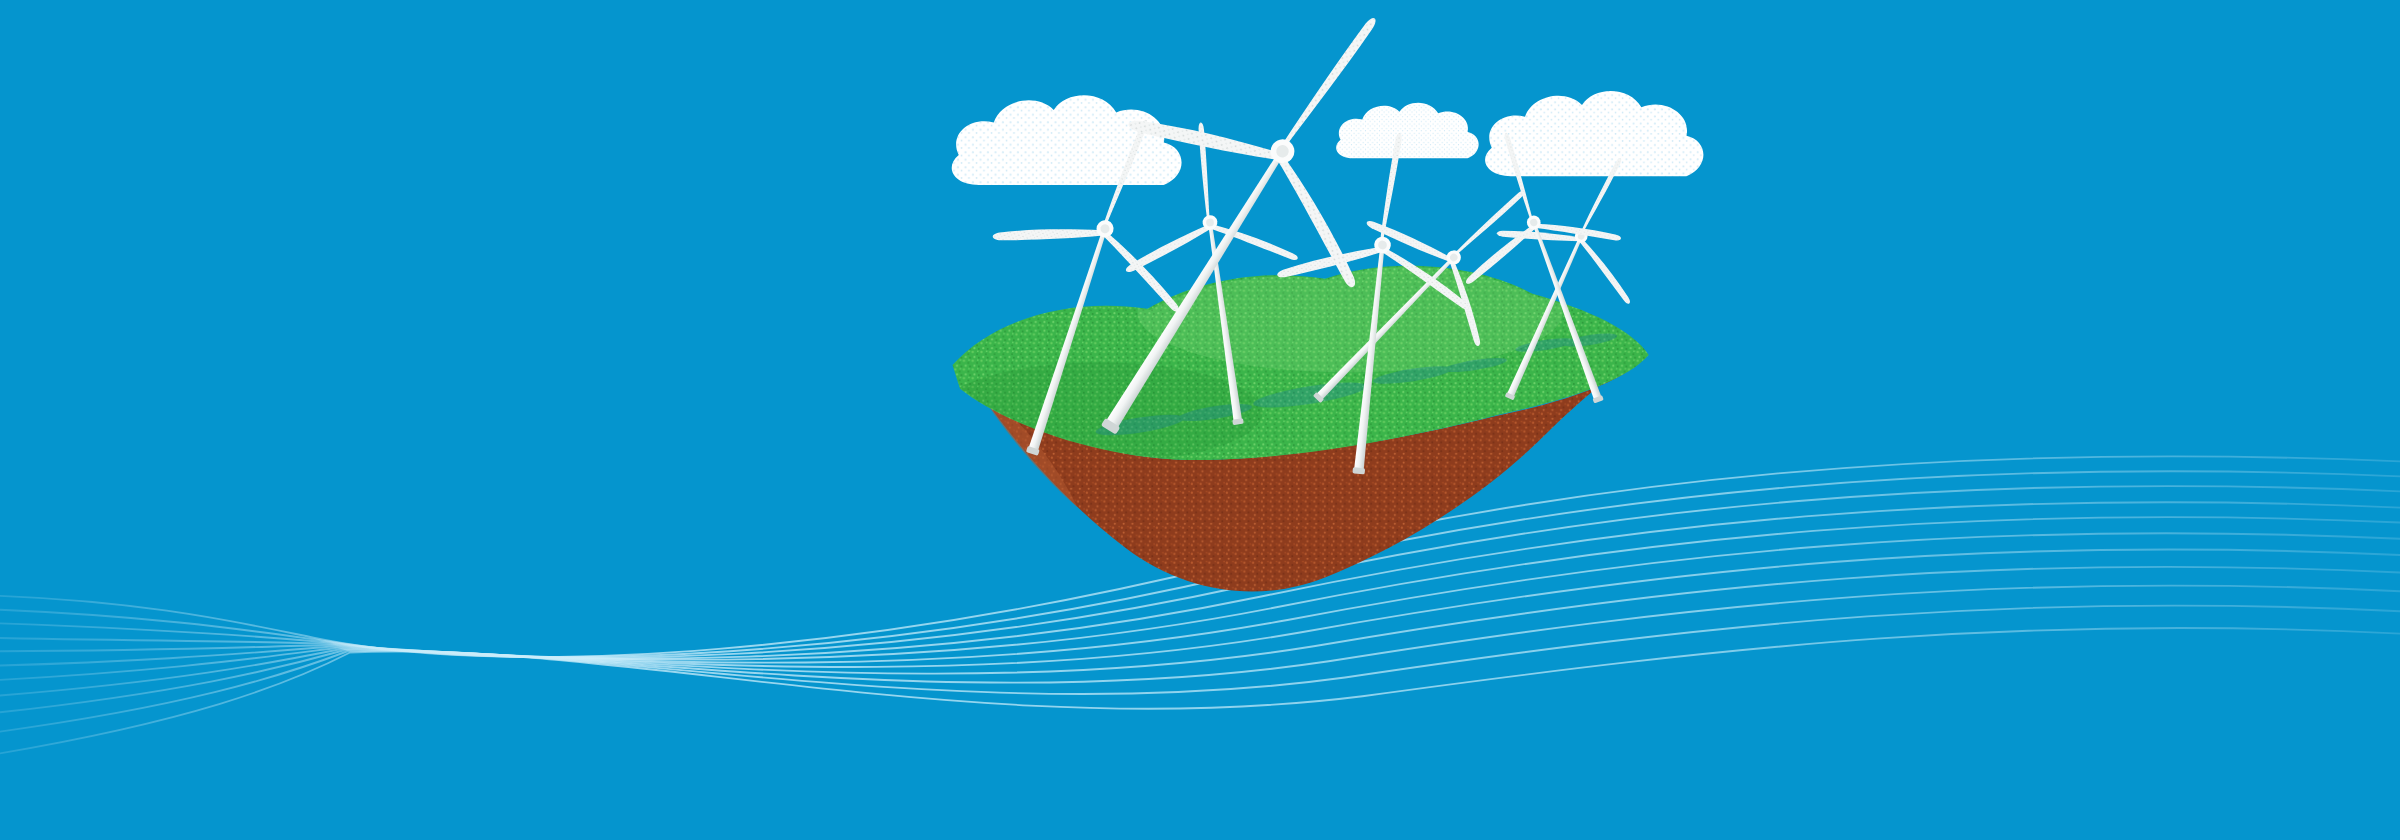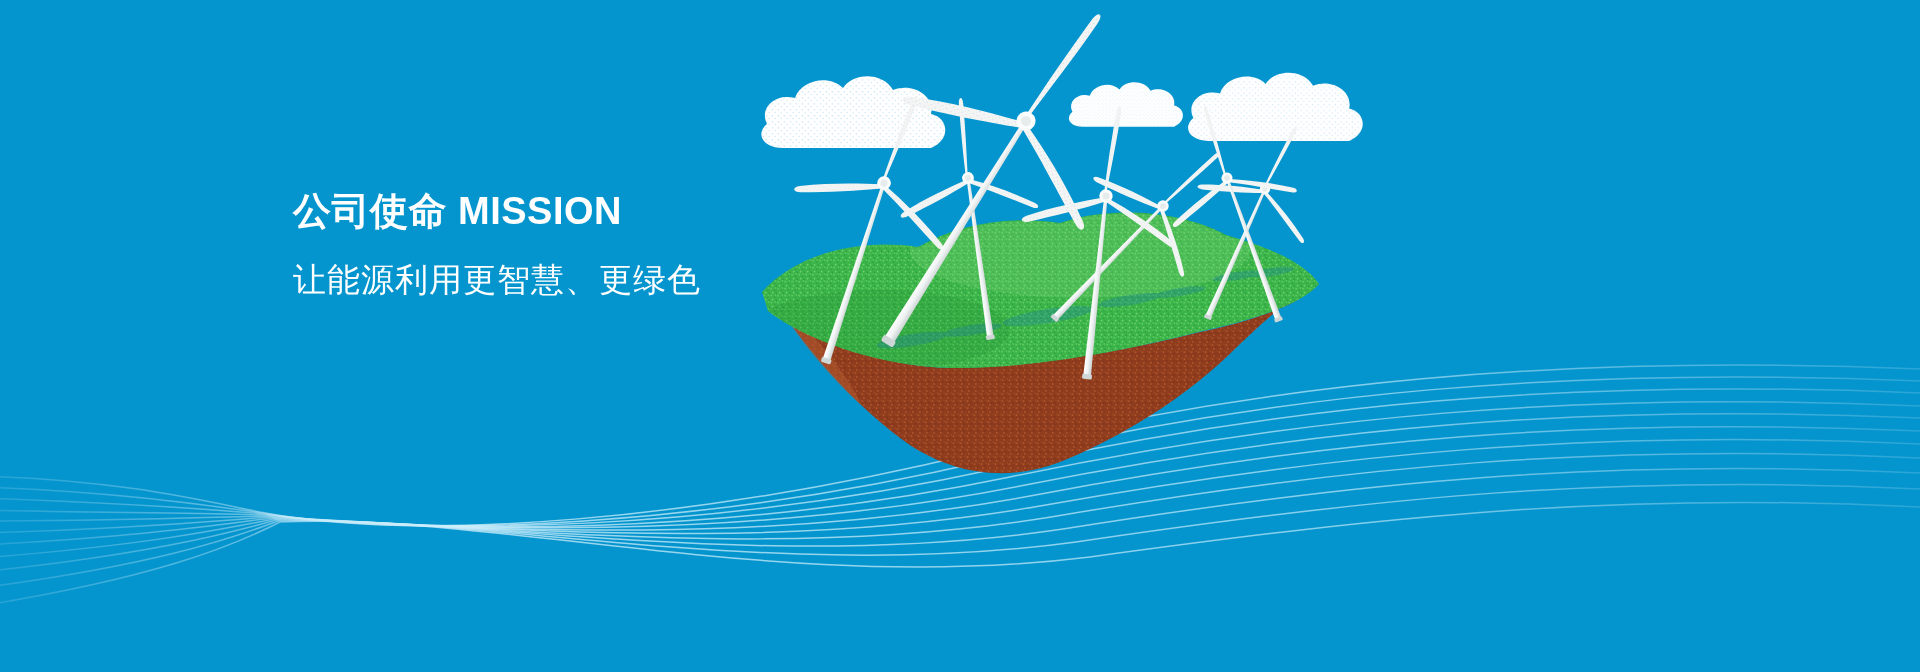--- a/index.html
+++ b/index.html
@@ -199,18 +199,14 @@
         <use href="#turbine" transform="translate(968,178)  scale(0.62) rotate(-8)"></use>
       </g>
     <g>
         <use href="#turbine" transform="translate(884,183)  scale(0.72) rotate(18)"></use>
       </g>
     <g>
         <use href="#turbine" transform="translate(1026,121) scale(1.00) rotate(32)"></use>
       </g>
   </svg>
 
-  <div id="copy">
-    <div id="headline">公司使命 MISSION</div>
-    <div id="subhead">让能源利用更智慧、更绿色</div>
-  </div>
 
 </div>
 
 </body></html>

